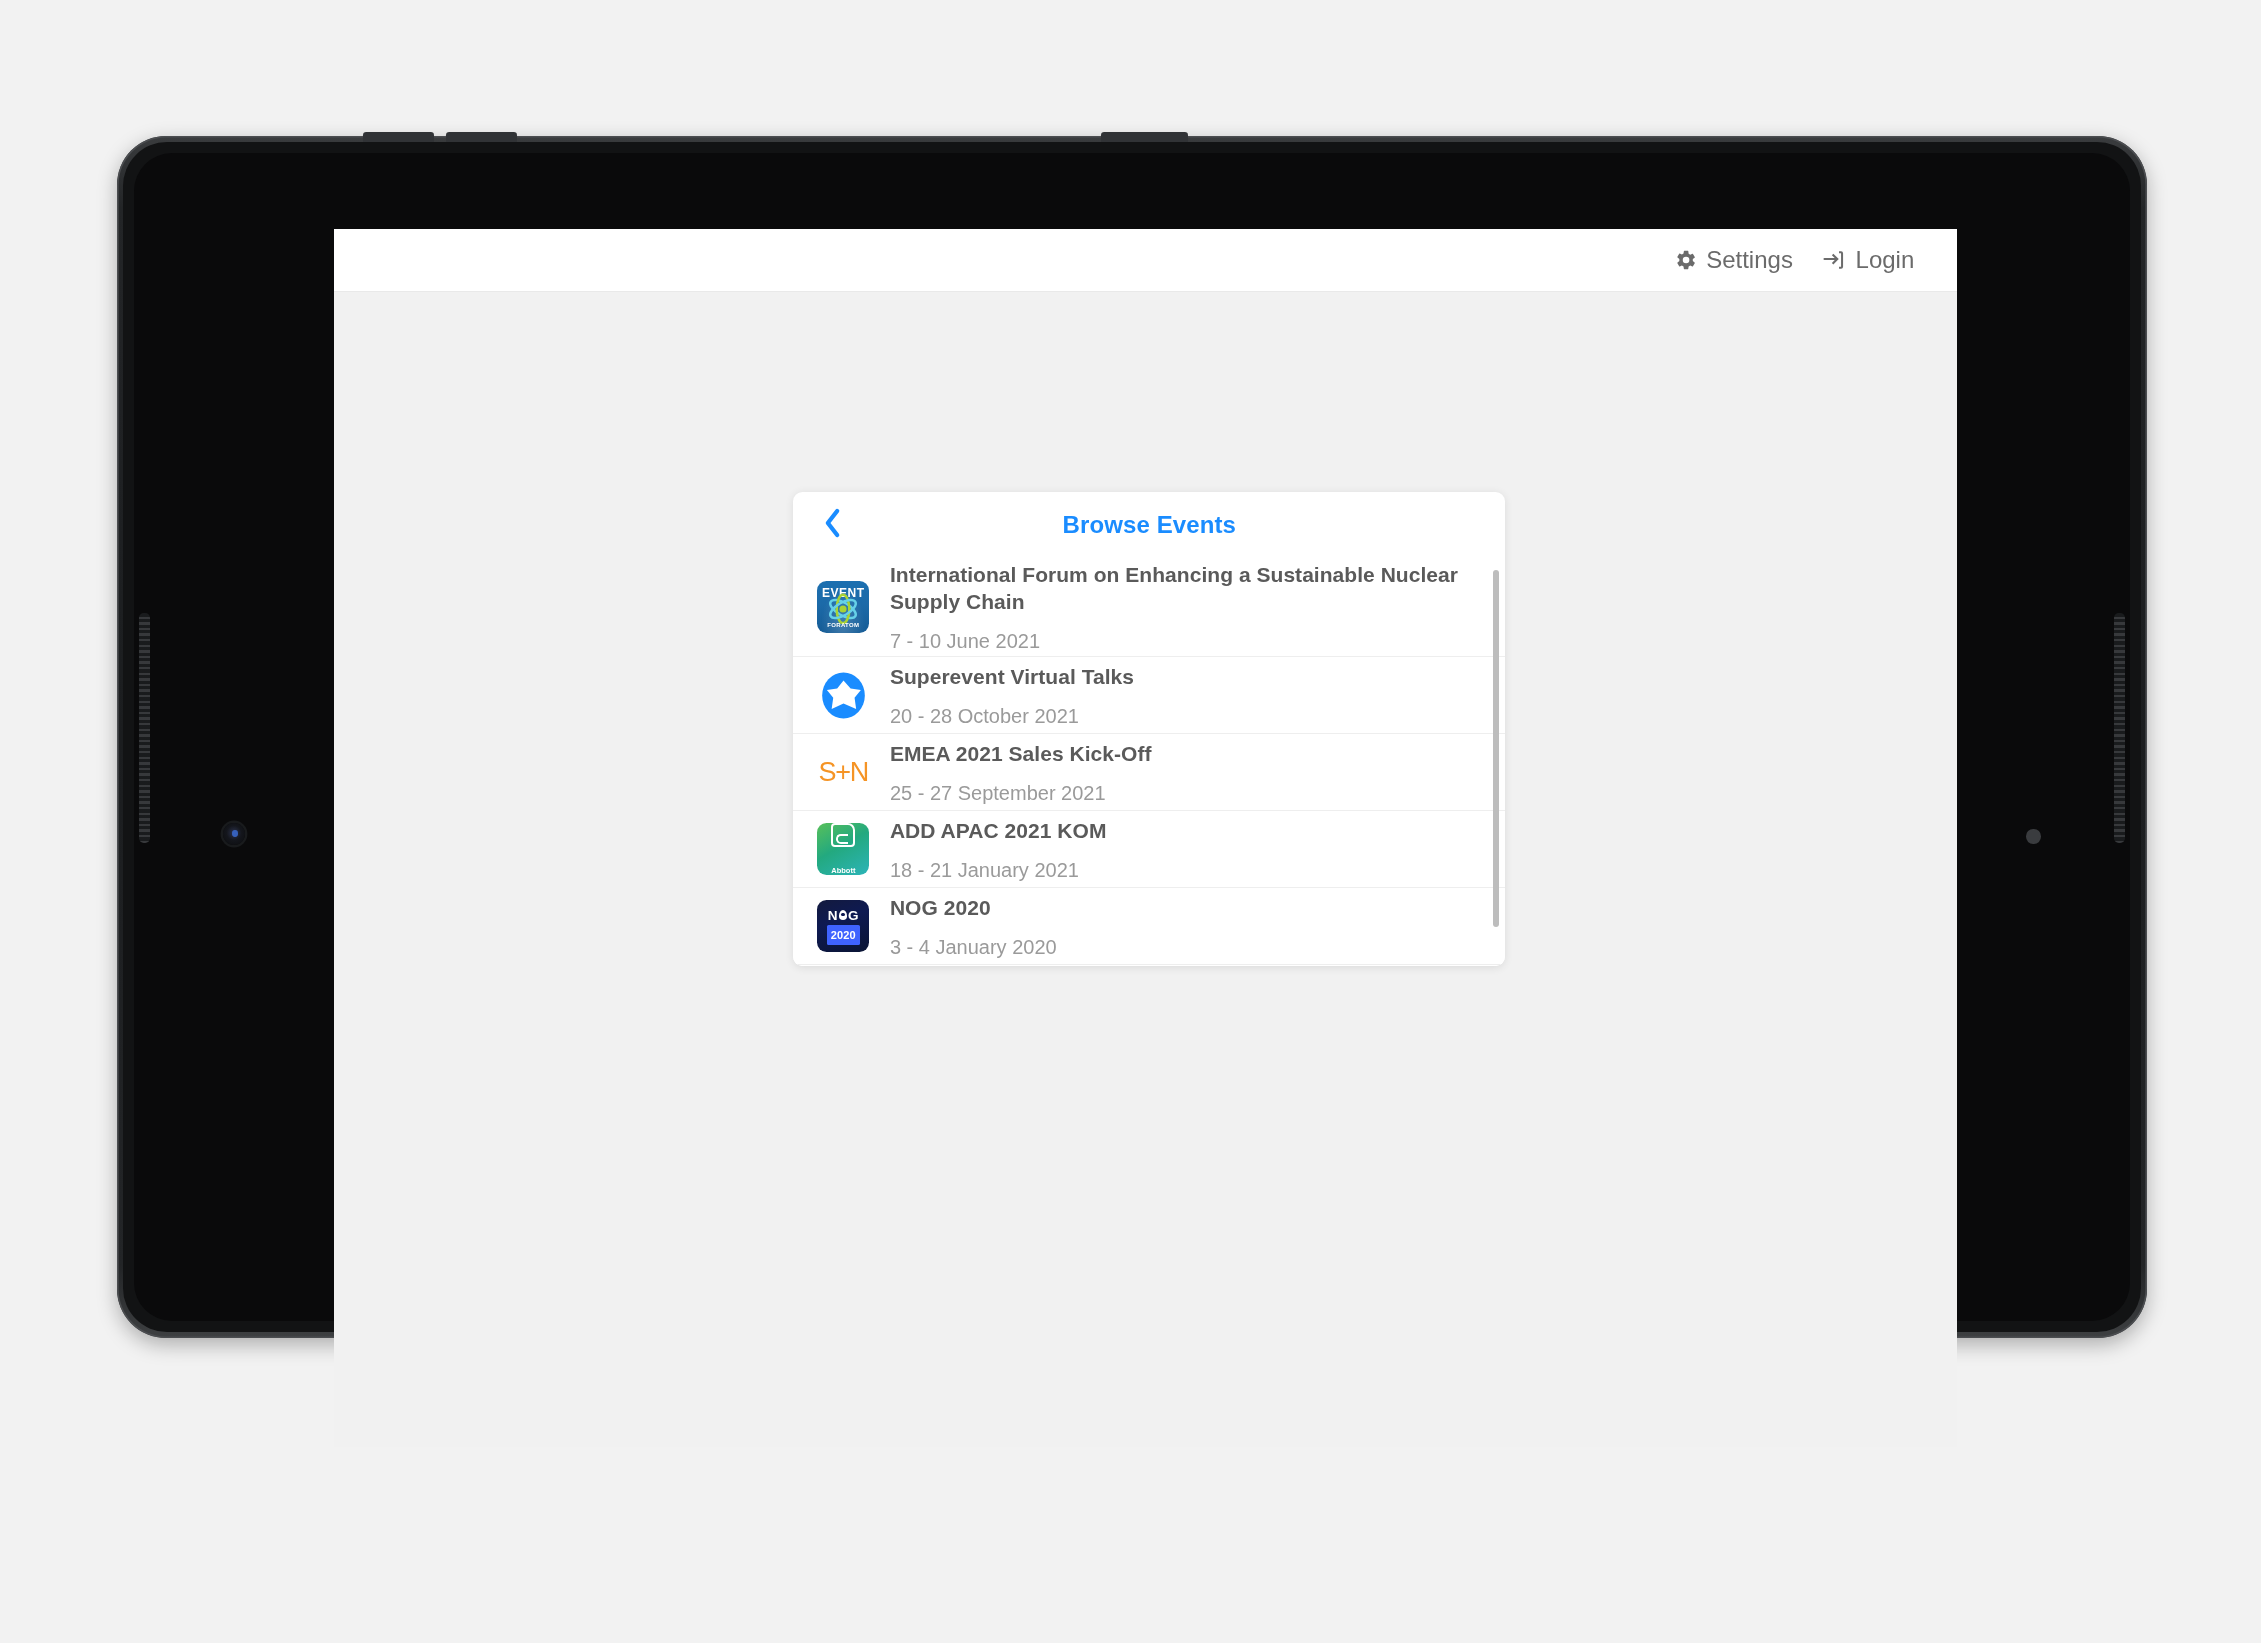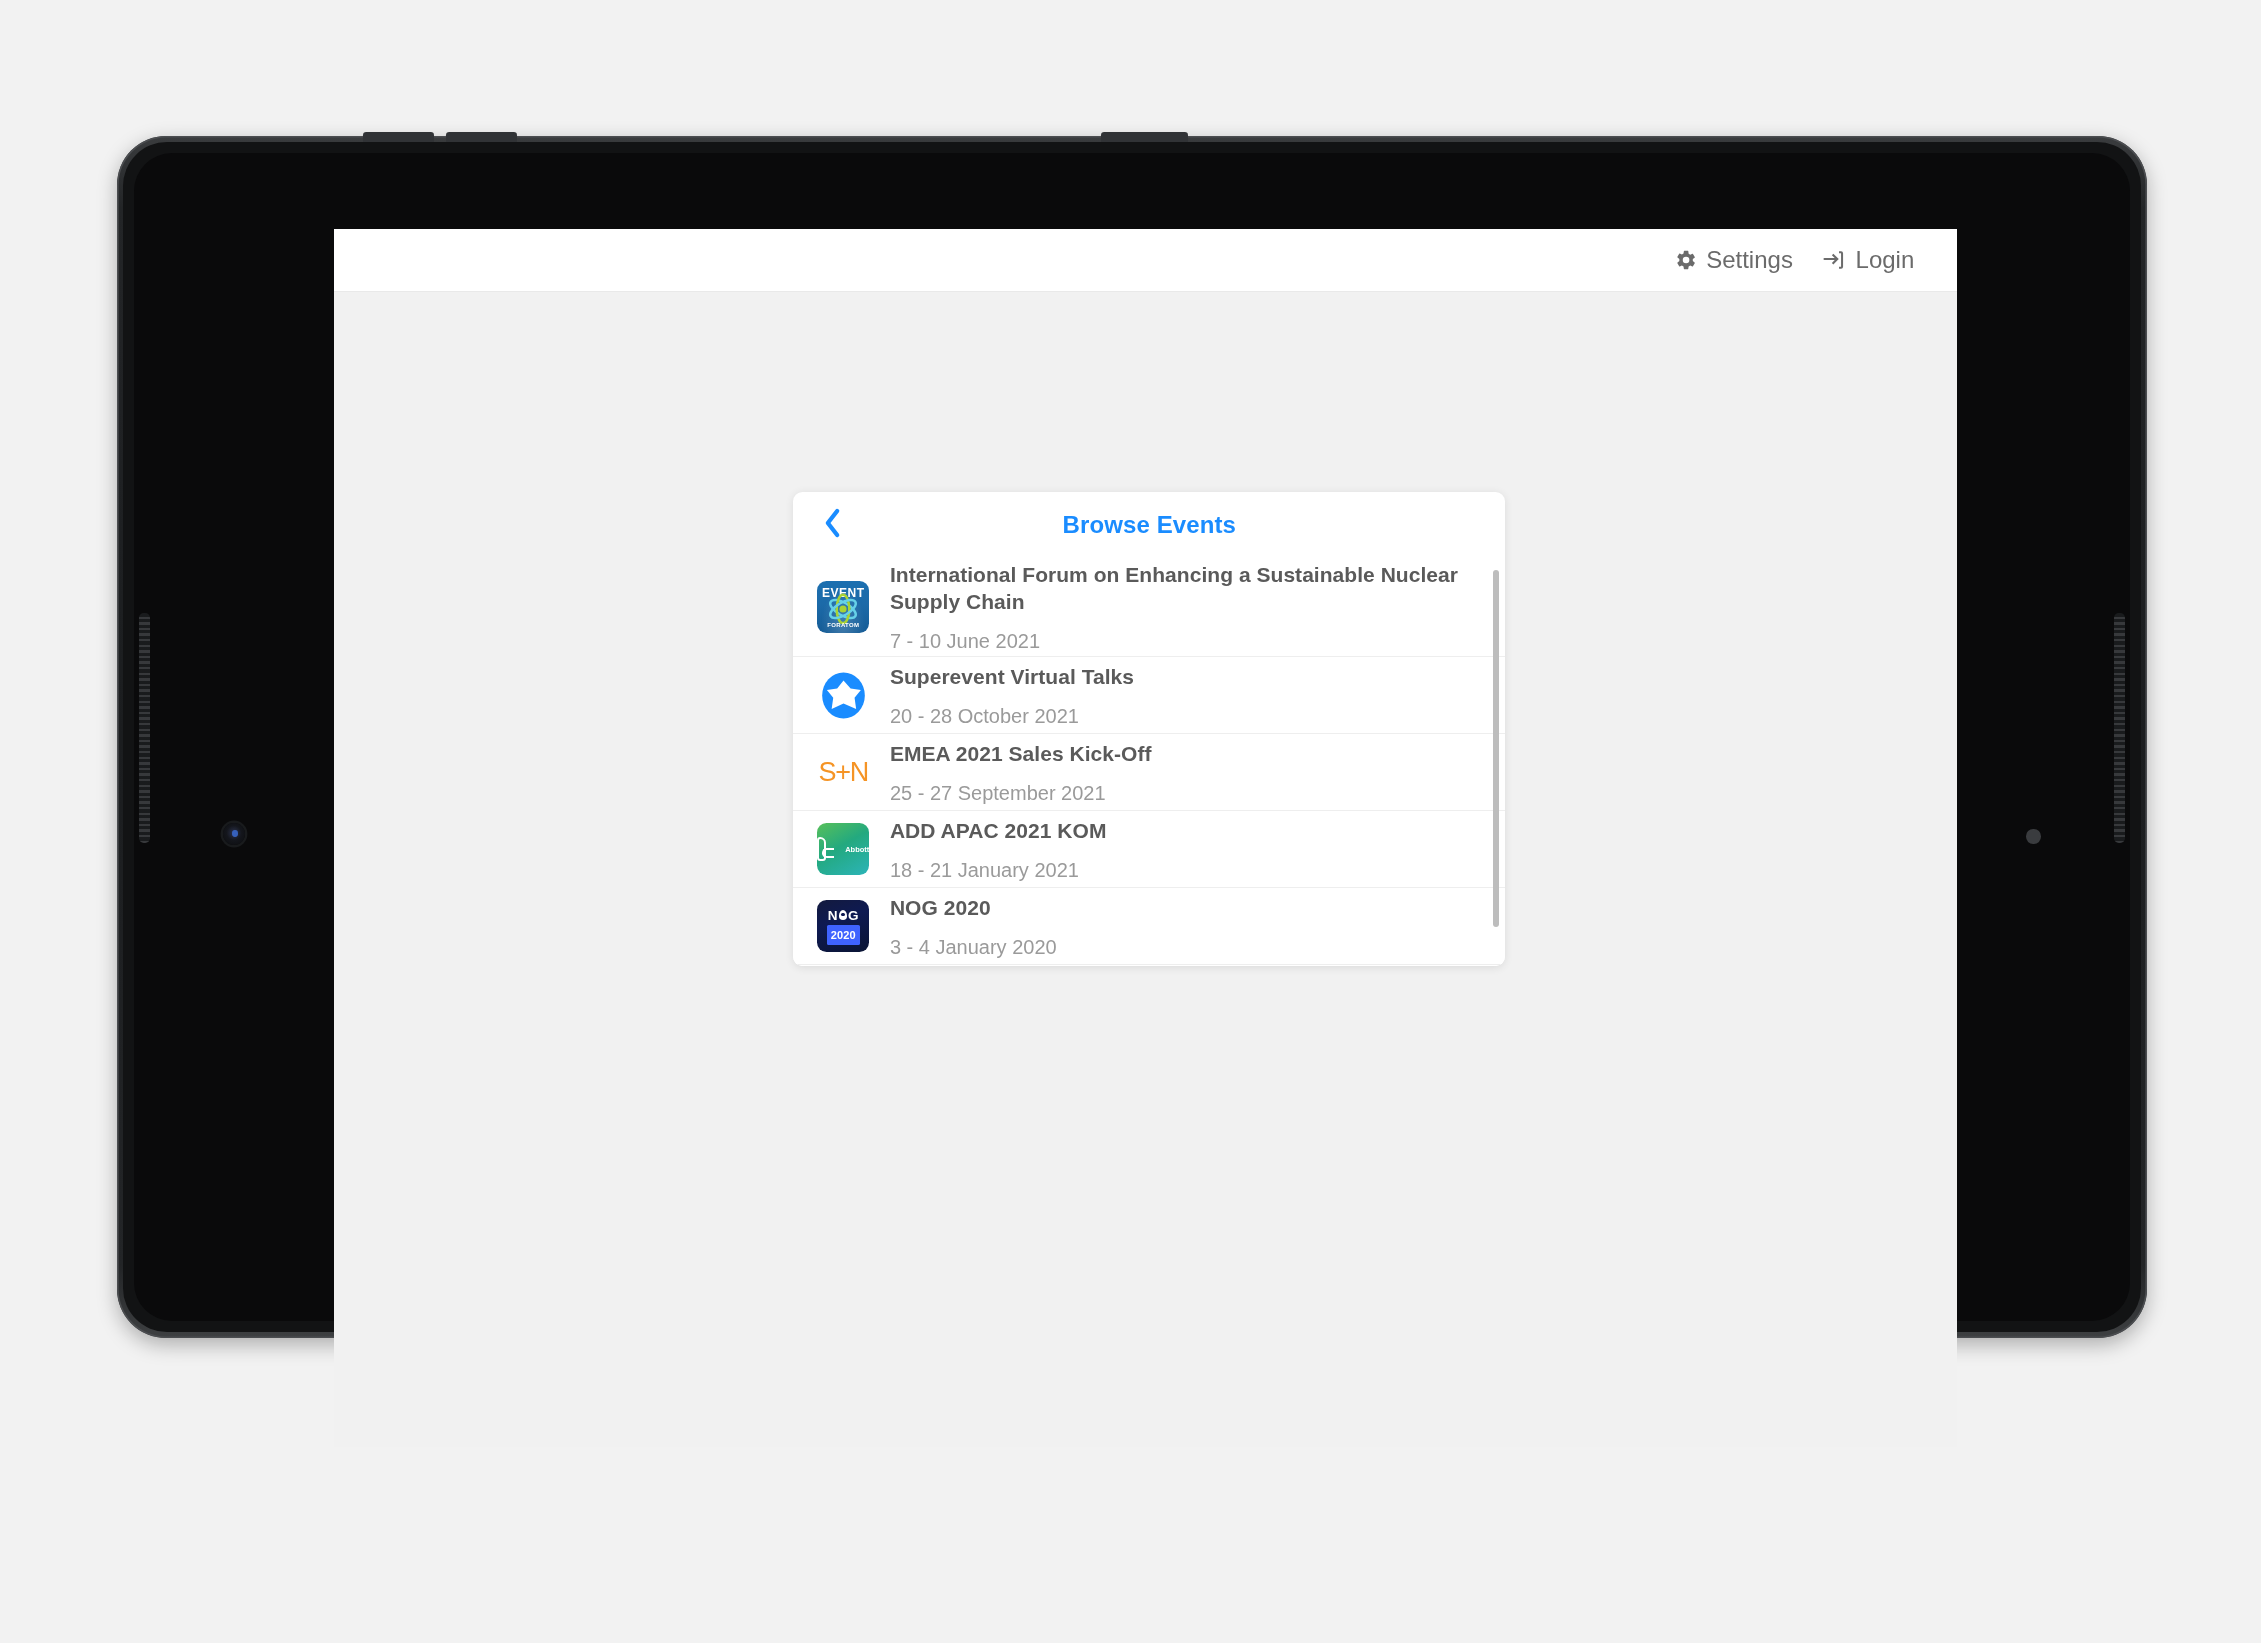--- a/index.html
+++ b/index.html
@@ -177,21 +177,21 @@
   .lg-foratom .atom { position: absolute; left: 7.1px; top: 12px; }
 
   .lg-superevent { background: #fff; border-radius: 0; }
   .lg-sn {
     background: #fff;
     font-size: 27px; font-weight: 400; color: #f59425;
     letter-spacing: -1.2px;
   }
   .lg-abbott {
     background: linear-gradient(150deg,#58c05a 0%, #23a97f 45%, #2cb4b8 100%);
-    flex-direction: row; gap: 19px;
+    flex-direction: column; gap: 19px;
   }
   .lg-abbott .mark {
     width: 24px; height: 24px;
     border: 2.8px solid #fff; border-radius: 4px 7.1px 4px 4px;
     position: relative;
   }
   .lg-abbott .mark::after {
     content: ""; position: absolute; left: 3.2px; top: 8.7px;
     width: 9.5px; height: 6.3px;
     border: 2.4px solid #fff; border-right: none; border-radius: 4.8px 0 0 4.8px;

